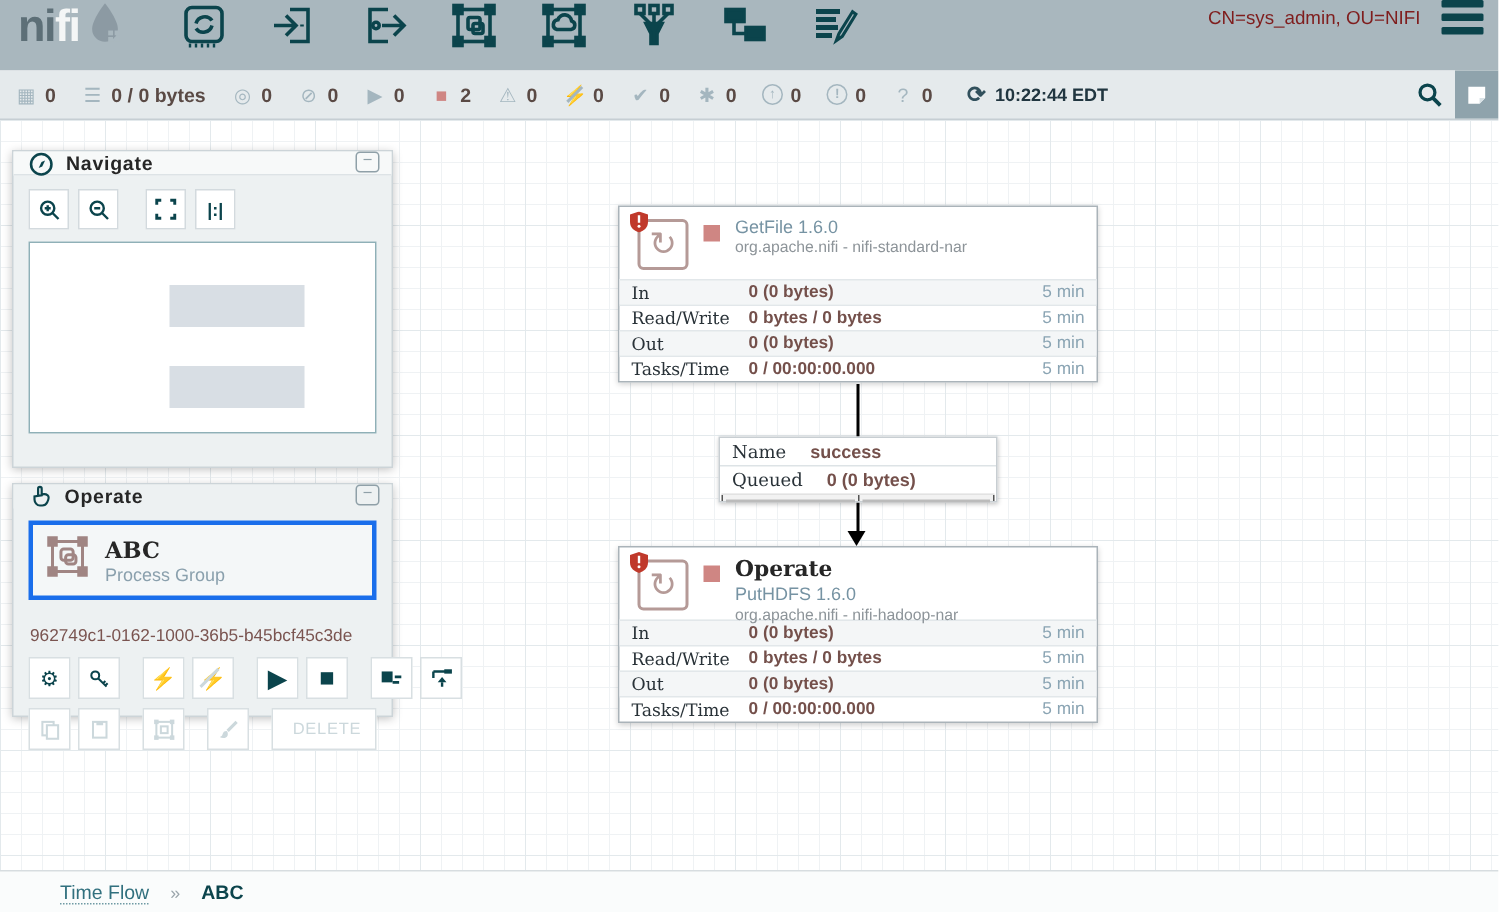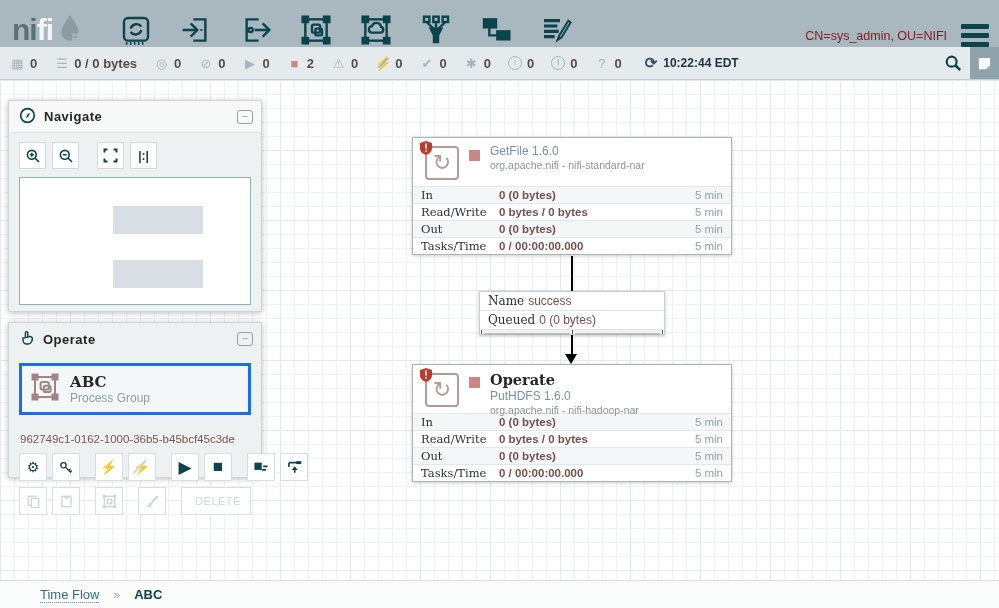--- a/index.html
+++ b/index.html
@@ -1,20 +1,20 @@
 <!DOCTYPE html>
 <html><head>
 <meta charset="utf-8">
 <style>
   * { margin:0; padding:0; box-sizing:border-box; }
   html,body { width:999px; height:608px; overflow:hidden; font-family:"Liberation Sans", sans-serif; background:#fff; }
   .app { width:999px; height:608px; display:flex; flex-direction:column; position:relative; }
 
   
-  .header { height:47px; background:#a9b7be; display:flex; align-items:flex-end; padding:0 10px 0 12px; flex:0 0 auto; }
+  .header { height:47px; background:#a9b7be; display:flex; align-items:flex-start; padding:0 10px 0 12px; flex:0 0 auto; }
   .logo { display:flex; align-items:center; margin-right:36px; }
   .logo .ni { font-size:30px; font-weight:bold; color:#5d6f77; letter-spacing:-1px; }
   .logo .fi { font-size:30px; font-weight:bold; color:#f4f6f6; letter-spacing:-1px; }
   .toolbar { display:flex; align-items:center; gap:26px; }
   .tb-btn { width:34px; height:34px; display:flex; align-items:center; justify-content:center; cursor:pointer; }
   .tb-btn svg { stroke:#0b444c; fill:none; stroke-width:1.8; }
   .header-right { margin-left:auto; display:flex; align-items:center; gap:14px; }
   .user-label { font-size:12.5px; color:#7f1d1d; }
   .hamburger { width:28px; display:flex; flex-direction:column; gap:4px; cursor:pointer; }
   .hamburger span { display:block; height:5px; background:#0b444c; border-radius:1px; }
@@ -37,21 +37,21 @@
   
   .canvas { position:relative; flex:1; background:
       linear-gradient(#e3e9ec 1px, transparent 1px),
       linear-gradient(90deg,#e3e9ec 1px, transparent 1px),
       linear-gradient(#eff2f4 1px, transparent 1px),
       linear-gradient(90deg,#eff2f4 1px, transparent 1px), #fff;
       background-size:70px 70px,70px 70px,14px 14px,14px 14px; overflow:hidden; }
 
   
   .panel { position:absolute; background:#edf1f2; border:1px solid #ccd4d8; box-shadow:0 1px 6px rgba(0,0,0,.25); }
-  .panel-head { height:32px; display:flex; align-items:center; padding:0 8px 0 10px; background:#f7f9f9; border-bottom:1px solid #dde3e6; }
+  .panel-head { height:16px; display:flex; padding:0 8px 0 10px; background:#f7f9f9; border-bottom:1px solid #dde3e6; }
   .panel-title { font-size:13px; font-weight:bold; color:#262626; margin-left:8px; letter-spacing:.5px; }
   .panel-collapse { margin-left:auto; width:16px; height:14px; border:1.5px solid #8fa0a8; border-radius:3px; color:#8fa0a8; font-size:11px; line-height:11px; text-align:center; cursor:pointer; }
   .panel-icon { color:#0b444c; font-size:15px; }
 
   .nav-tools { display:flex; gap:6px; padding:9px 10px 8px 10px; }
   .sq-btn { width:27px; height:27px; background:#fff; border:1px solid #d3dade; display:flex; align-items:center; justify-content:center; cursor:pointer; color:#0b444c; font-weight:bold; }
   .sq-btn.gap { margin-left:12px; }
   .minimap { margin:0 10px; height:128px; background:#fff; border:1px solid #8fb0b7; position:relative; }
   .mm-rect { position:absolute; background:#d8dee4; }
 
@@ -83,24 +83,24 @@
   .proc-row { height:17px; display:flex; align-items:center; font-size:11.5px; border-top:1px solid #e2e7ea; padding:0 8px; }
   .proc-row.alt { background:#f4f6f7; }
   .pr-label { width:78px; font-family:"DejaVu Serif","Liberation Serif",serif; color:#293238; }
   .pr-value { font-weight:bold; color:#74504b; }
   .pr-window { margin-left:auto; color:#8aa4b3; }
 
   
   .conn-line { position:absolute; width:2px; background:#000; }
   .conn-arrow { position:absolute; width:0; height:0; border-left:6px solid transparent; border-right:6px solid transparent; border-top:10px solid #000; }
   .conn-label { position:absolute; width:186px; background:#fff; border:1px solid #c8ced2; box-shadow:0 1px 3px rgba(0,0,0,.25); font-size:12px; }
-  .cl-row { display:flex; align-items:center; gap:4px; padding:2px 8px; }
+  .cl-row { display:flex; align-items:center; gap:16px; padding:2px 8px; }
   .cl-row.first { border-bottom:1px solid #dde3e6; }
   .cl-key { color:#293238; font-family:"DejaVu Serif","Liberation Serif",serif; }
-  .cl-val { color:#74504b; font-weight:normal; }
+  .cl-val { color:#74504b; font-weight:bold; }
   .cl-strip { height:5px; margin:0 1px; background:#f2f2f2; border-top:1px solid #e2e2e2; display:flex; }
   .cl-strip i { width:1px; background:#555; height:100%; display:block; }
   .cl-strip .seg { flex:1; border-bottom:2px solid #bbb; margin:3px 2px 0 2px; }
 
   
   .footer { height:28px; background:#fafcfc; border-top:1px solid #d7dde0; display:flex; align-items:center; padding-left:40px; gap:14px; flex:0 0 auto; }
   .crumb-link { font-size:13px; color:#31707e; border-bottom:1px dotted #6f9aa4; cursor:pointer; }
   .crumb-sep { color:#9aa5ab; font-size:12px; }
   .crumb-current { font-size:13px; font-weight:bold; color:#0b444c; }
 </style>

